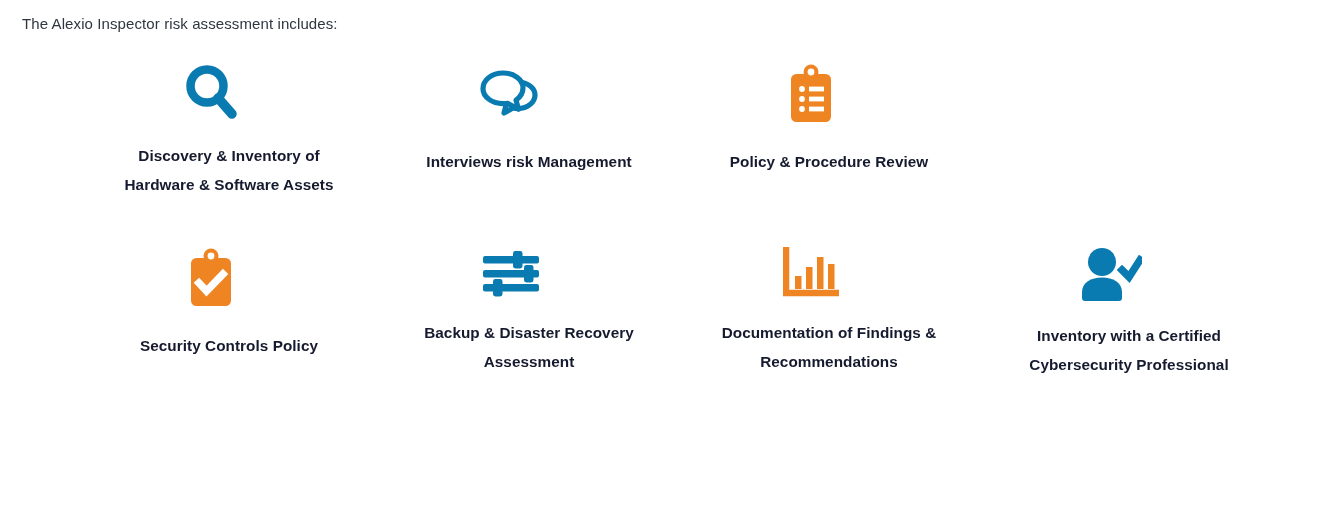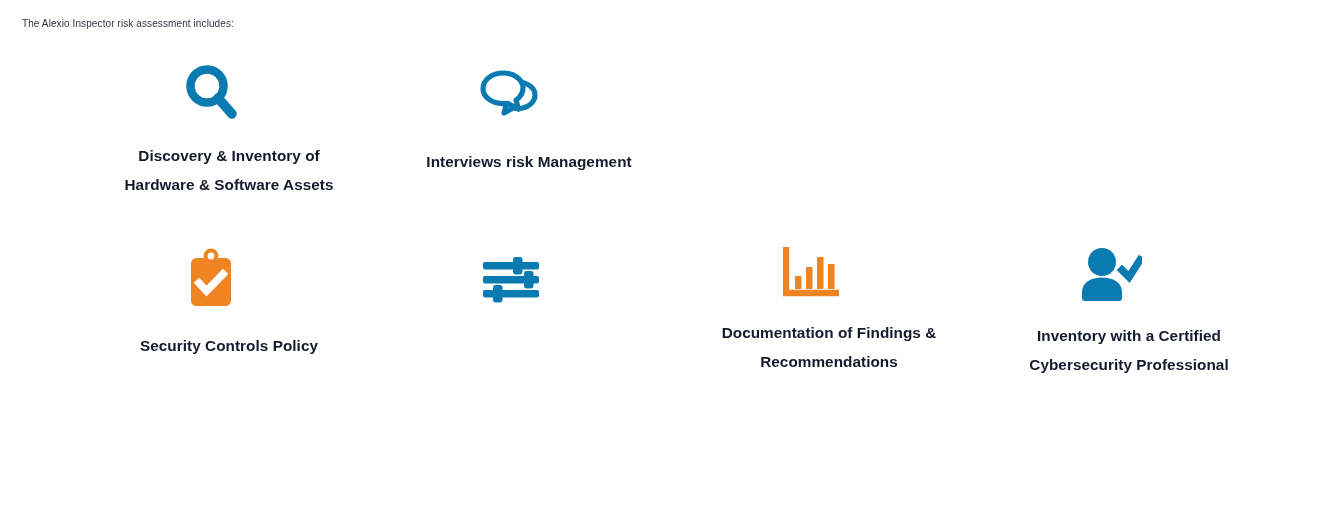--- a/index.html
+++ b/index.html
@@ -11,21 +11,21 @@
     width: 1317px;
     height: 509px;
     font-family: "Liberation Sans", sans-serif;
     overflow: hidden;
     position: relative;
   }
   .intro {
     position: absolute;
     left: 22px;
     top: 13px;
-    font-size: 10px;
+    font-size: 15px;
     line-height: 22px;
     color: #2f3640;
     font-weight: 400;
     letter-spacing: 0.1px;
   }
   .grid {
     position: absolute;
     left: 0;
     top: 62px;
     width: 1317px;
@@ -92,20 +92,36 @@
     <div class="cell">
       <div class="icon-wrap">
         <svg width="64" height="58" viewBox="0 0 64 58">
           <path d="M40 16 a18 13 0 0 1 16 13 c0 7.5 -7.5 13.5 -17 13.5 a24 24 0 0 1 -5 -0.5 l-9 5 l2 -7.5 a13 13 0 0 1 -5 -10.5 c0 -7.5 8 -13 18 -13 Z" fill="none" stroke="#0a7bb0" stroke-width="5.2" stroke-linejoin="round"></path>
           <path d="M24 7 c11 0 20 6.6 20 14.8 c0 5.4 -3.3 9.8 -7 12.3 l2.5 9.2 l-11 -6 a29 29 0 0 1 -4.5 0.3 c-11 0 -20 -6.6 -20 -14.8 C4 13.6 13 7 24 7 Z" fill="#ffffff" stroke="#0a7bb0" stroke-width="5.2" stroke-linejoin="round"></path>
         </svg>
       </div>
       <div class="label">Interviews risk Management</div>
     </div>
 
+    <div class="cell">
+      <div class="icon-wrap">
+        <svg width="48" height="62" viewBox="0 0 48 62">
+          <rect x="4" y="10" width="40" height="48" rx="5.5" fill="#ee8422"></rect>
+          <circle cx="24" cy="8" r="7.5" fill="#ee8422"></circle>
+          <circle cx="24" cy="8" r="3.4" fill="#ffffff"></circle>
+          <circle cx="15" cy="25" r="2.9" fill="#ffffff"></circle>
+          <circle cx="15" cy="35" r="2.9" fill="#ffffff"></circle>
+          <circle cx="15" cy="45" r="2.9" fill="#ffffff"></circle>
+          <rect x="22" y="22.6" width="15" height="4.8" fill="#ffffff"></rect>
+          <rect x="22" y="32.6" width="15" height="4.8" fill="#ffffff"></rect>
+          <rect x="22" y="42.6" width="15" height="4.8" fill="#ffffff"></rect>
+        </svg>
+      </div>
+      <div class="label">Policy &amp; Procedure Review</div>
+    </div>
 
   </div>
 
   <div class="grid-row row2">
 
     <div class="cell">
       <div class="icon-wrap">
         <svg width="48" height="62" viewBox="0 0 48 62">
           <rect x="4" y="10" width="40" height="48" rx="5.5" fill="#ee8422"></rect>
           <circle cx="24" cy="8" r="7.5" fill="#ee8422"></circle>
@@ -120,20 +136,21 @@
       <div class="icon-wrap">
         <svg width="62" height="52" viewBox="0 0 62 52">
           <rect x="3" y="9" width="56" height="7.5" rx="2" fill="#0a7bb0"></rect>
           <rect x="33" y="4" width="9.5" height="17.5" rx="2.4" fill="#0a7bb0"></rect>
           <rect x="3" y="23" width="56" height="7.5" rx="2" fill="#0a7bb0"></rect>
           <rect x="44" y="18" width="9.5" height="17.5" rx="2.4" fill="#0a7bb0"></rect>
           <rect x="3" y="37" width="56" height="7.5" rx="2" fill="#0a7bb0"></rect>
           <rect x="13" y="32" width="9.5" height="17.5" rx="2.4" fill="#0a7bb0"></rect>
         </svg>
       </div>
+      <div class="label">Backup &amp; Disaster Recovery Assessment</div>
     </div>
 
     <div class="cell">
       <div class="icon-wrap">
         <svg width="56" height="52" viewBox="0 0 56 52">
           <path d="M3 3 V46 H53" fill="none" stroke="#ee8422" stroke-width="6.5" stroke-linecap="square"></path>
           <rect x="12" y="29" width="6.5" height="13" fill="#ee8422"></rect>
           <rect x="23" y="20" width="6.5" height="22" fill="#ee8422"></rect>
           <rect x="34" y="10" width="6.5" height="32" fill="#ee8422"></rect>
           <rect x="45" y="17" width="6.5" height="25" fill="#ee8422"></rect>

